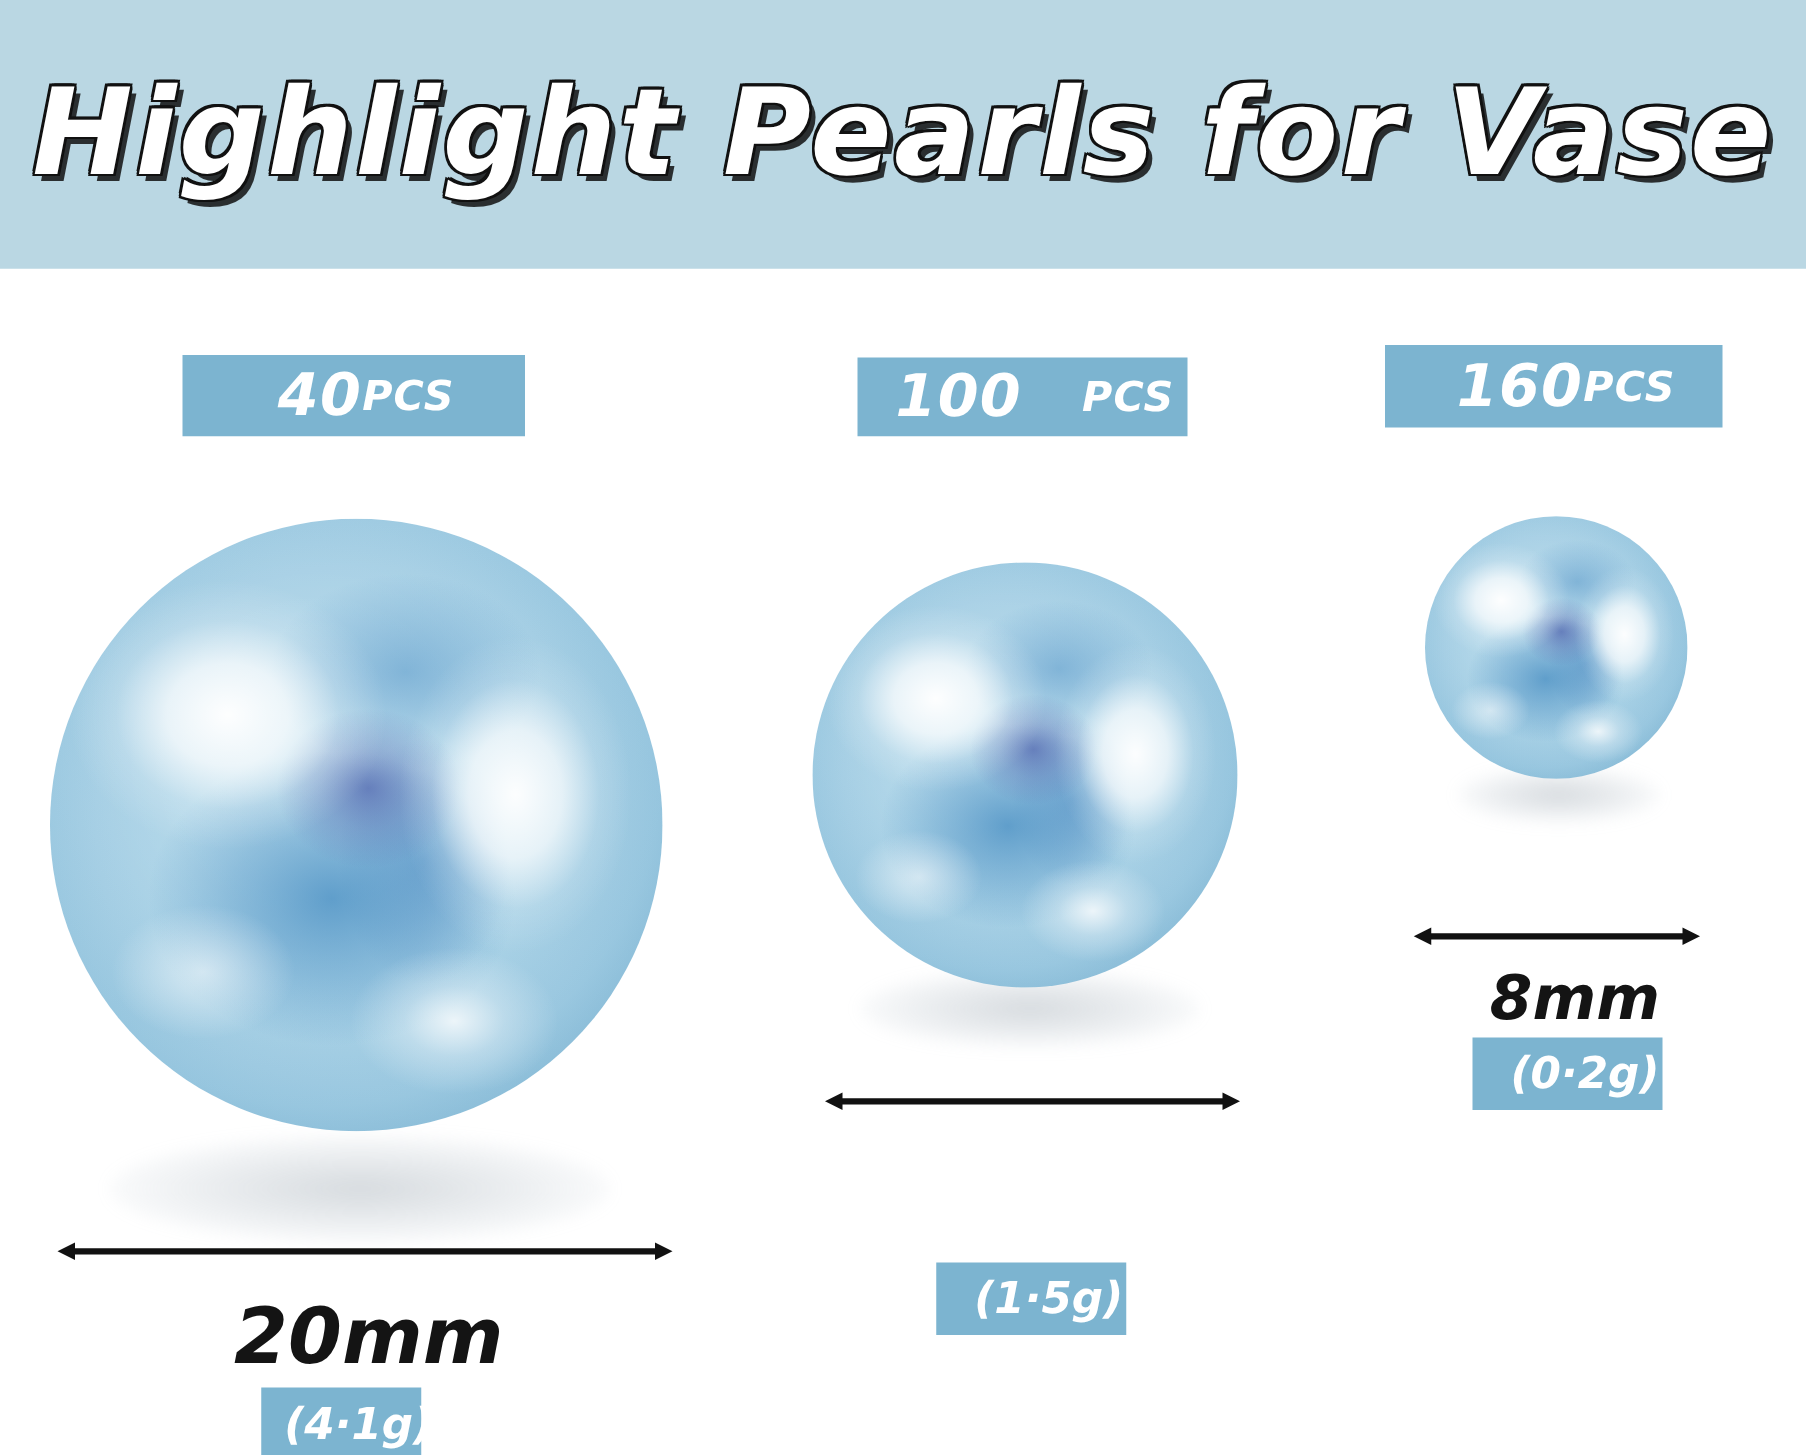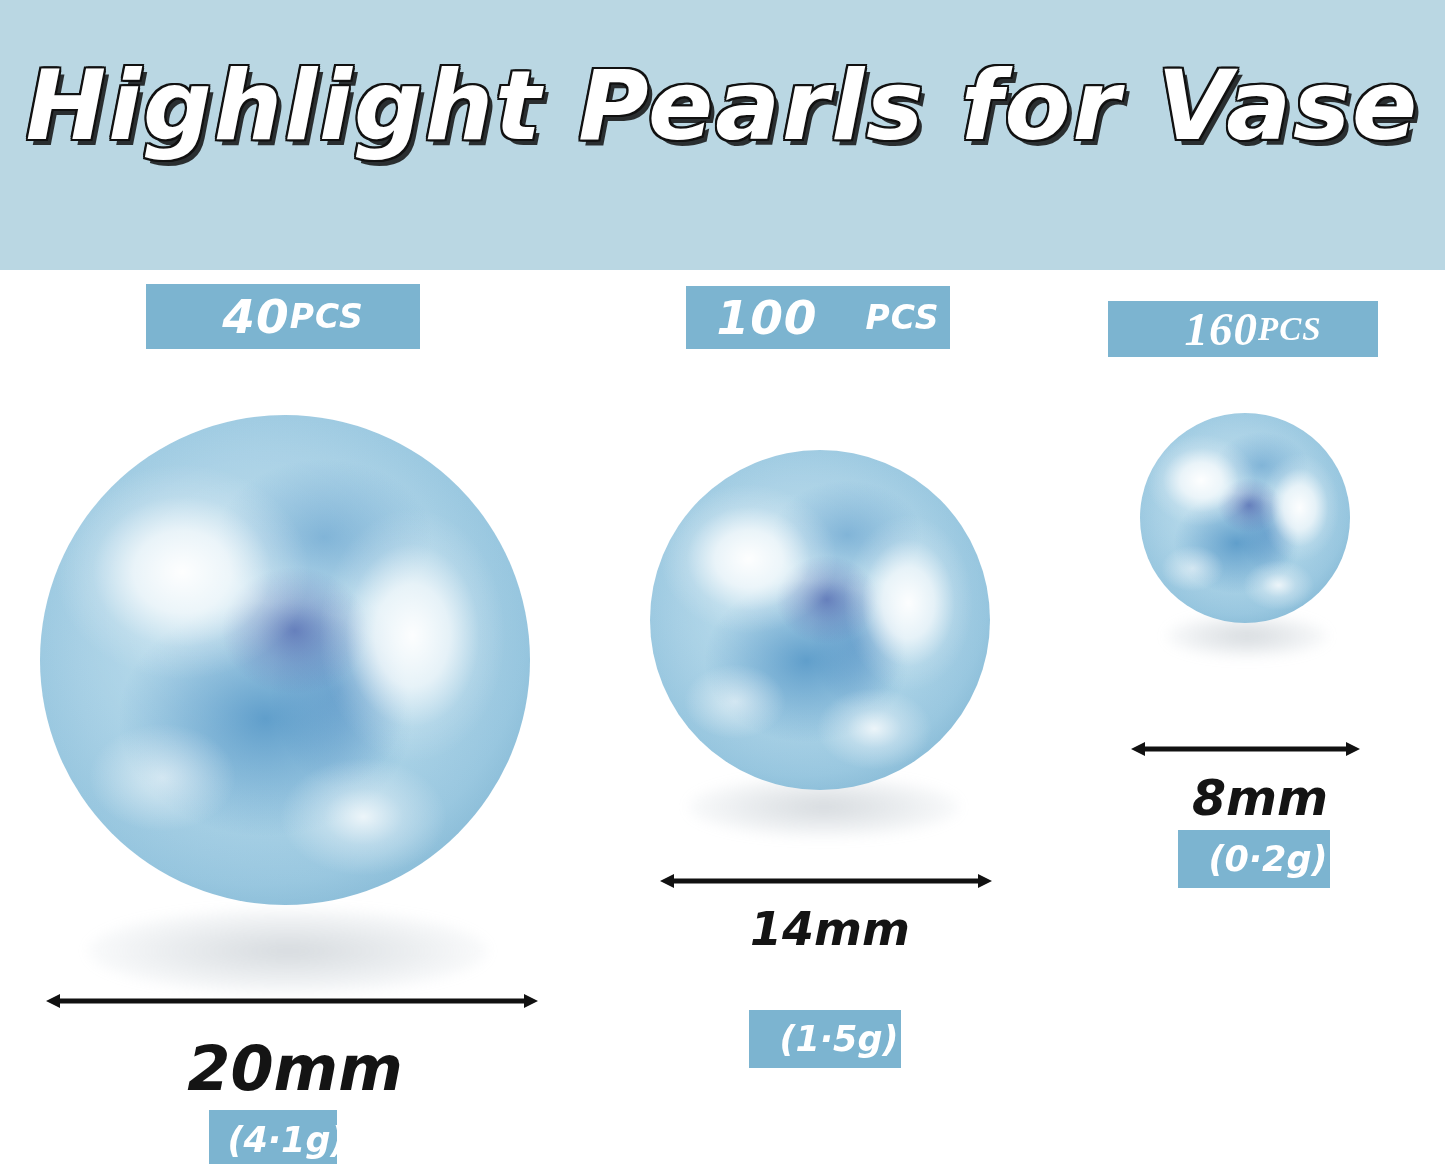--- a/index.html
+++ b/index.html
@@ -18,21 +18,21 @@
     background: #ffffff;
     overflow: hidden;
   }
 
   
   .banner {
     position: absolute;
     left: 0;
     top: 0;
     width: 1445px;
-    height: 270px;
+    height: 215px;
     background: #bad7e3;
   }
   .banner-title {
     position: absolute;
     left: 0;
     top: 56px;
     width: 1445px;
     text-align: center;
     font-family: "DejaVu Sans", sans-serif;
     font-size: 96px;
@@ -75,21 +75,21 @@
     margin-left: 20px;
   }
   .pcs-unit {
     font-size: 33px;
     line-height: 1;
     letter-spacing: 1px;
   }
 
   #chip-40  { left: 146px;  top: 284px; width: 274px; height: 65px; }
   #chip-100 { left: 686px;  top: 286px; width: 264px; height: 63px; gap: 48px; }
-  #chip-160 { left: 1108px; top: 301px; width: 270px; height: 56px; font-family: Liberation Serif, serif; }
+  #chip-160 { left: 1108px; top: 276px; width: 270px; height: 66px; }
 
   
   .pearl {
     position: absolute;
     border-radius: 50%;
     background-color: #a9d3e6;
     background-image:
       
       radial-gradient(ellipse 26% 22% at 29% 32%,
         rgba(255,255,255,0.98) 0%, rgba(255,255,255,0.72) 38%,
@@ -236,21 +236,20 @@
   <div class="pearl" id="pearl-medium"></div>
 
   <div class="dim-arrow" id="arrow-14">
     <svg viewBox="0 0 332 22" preserveAspectRatio="none">
       <line x1="8" y1="11" x2="324" y2="11" stroke="#111111" stroke-width="5"></line>
       <polygon points="0,11 14,4 14,18" fill="#111111"></polygon>
       <polygon points="332,11 318,4 318,18" fill="#111111"></polygon>
     </svg>
   </div>
 
-  <div class="mm-label" id="mm-14">14mm</div>
 
   <div class="weight-chip" id="weight-15">(1·5g)</div>
 
   <div class="pcs-chip" id="chip-160">
     <span class="pcs-num">160</span>
     <span class="pcs-unit">PCS</span>
   </div>
 
   <div class="pearl-shadow" id="pearl-small-shadow"></div>
   <div class="pearl" id="pearl-small"></div>

